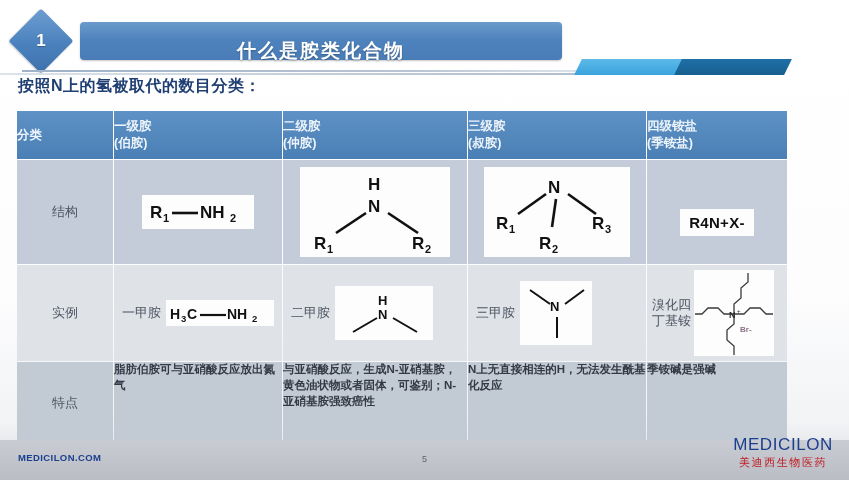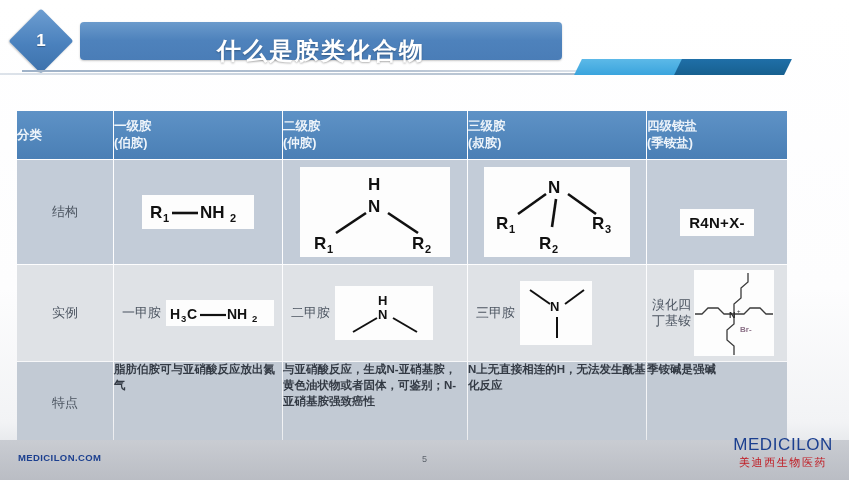--- a/index.html
+++ b/index.html
@@ -58,21 +58,21 @@
     width: 482px; height: 38px;
     background: linear-gradient(180deg, #6b9bcc 0%, #4e82bc 48%, #4a7db7 100%);
     border-radius: 4px;
     box-shadow: 0 1px 2px rgba(0,0,0,.22);
     display: flex;
     align-items: center;
     justify-content: center;
   }
   .title-text {
     color: #ffffff;
-    font-size: 24px;
+    font-size: 19px;
     font-weight: bold;
     letter-spacing: 2px;
     text-shadow: 0 1px 2px rgba(0,0,0,.28);
     margin-top: 19px;
   }
   .hr-line {
     position: absolute;
     left: 22px; top: 70px;
     width: 560px; height: 2px;
     background: linear-gradient(90deg, #9fb2c8 0%, #b9c5d4 70%, #dde3ea 100%);
@@ -264,20 +264,21 @@
 
     <div class="hr-line"></div>
 
     <div class="deco-wrap">
       <div class="deco-line"></div>
       <div class="deco-a"></div>
       <div class="deco-b"></div>
     </div>
   </div>
 
+  <div class="subtitle">按照N上的氢被取代的数目分类：</div>
 
   <table class="table">
     <colgroup>
       <col style="width:96px">
       <col style="width:168px">
       <col style="width:184px">
       <col style="width:178px">
       <col style="width:140px">
     </colgroup>
 

